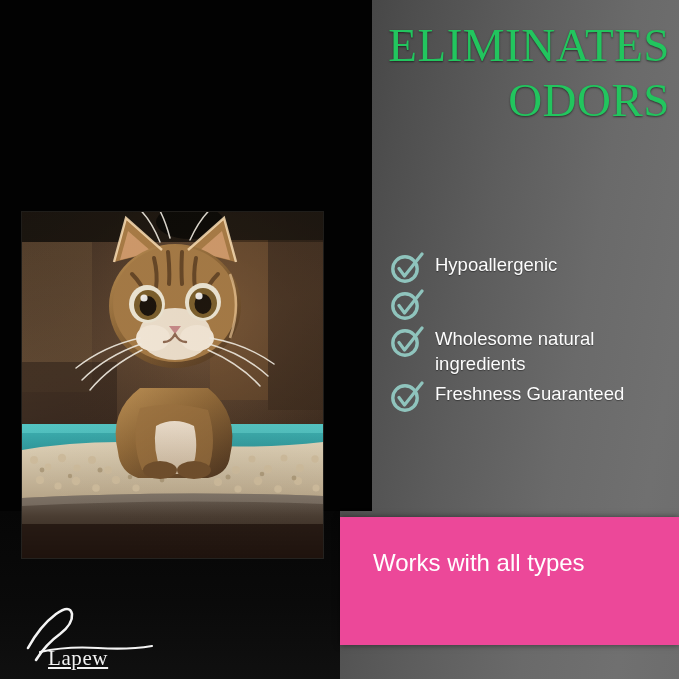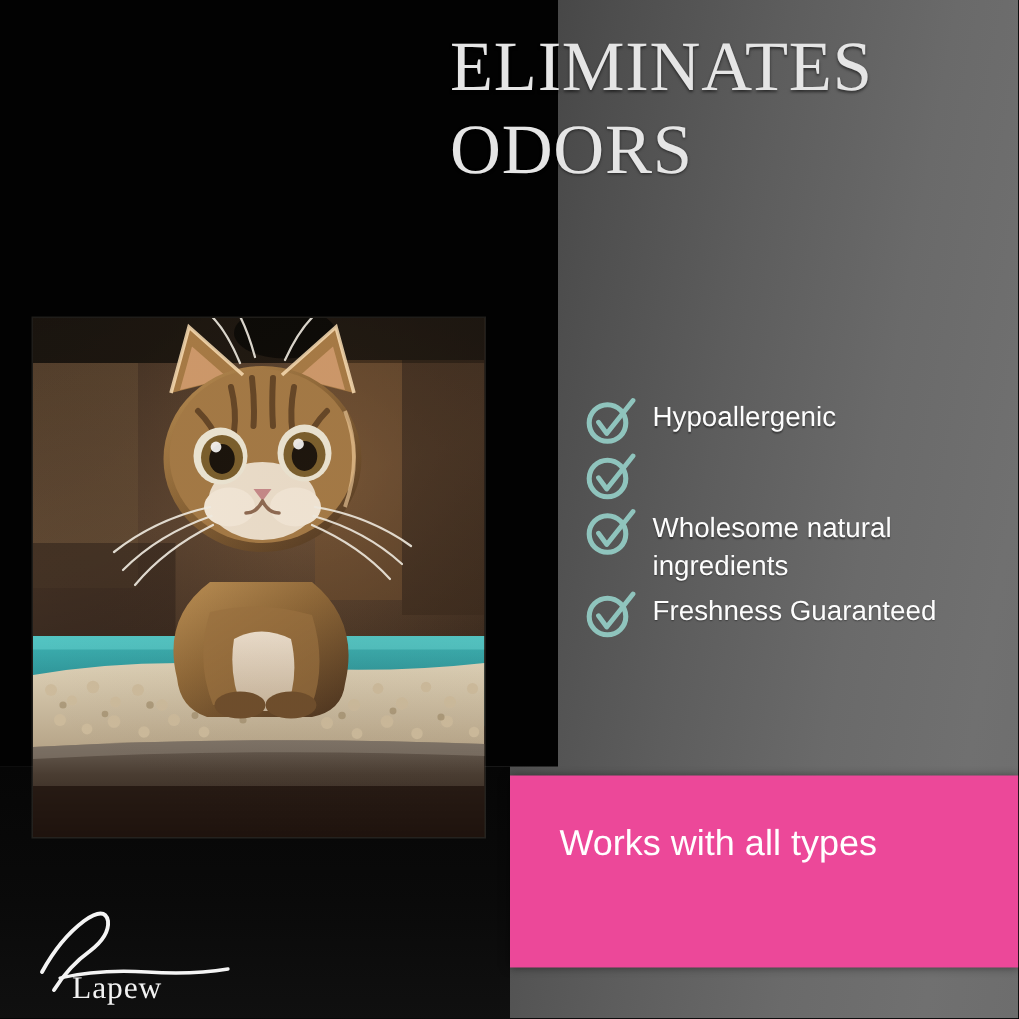--- a/index.html
+++ b/index.html
@@ -50,34 +50,35 @@
     height: 168px;
     background: linear-gradient(180deg, #060606 0%, #0a0a0a 55%, #101010 100%);
   }
 
   
   .headline {
     position: absolute;
     left: 300px;
     top: 18px;
     width: 370px;
+    text-align: right;
     font-family: "Liberation Serif", serif;
     font-size: 47px;
     line-height: 55px;
     letter-spacing: 0.5px;
-    color: #e5e5e5;
+    color: #22c55e;
     text-shadow: 0 1px 2px rgba(0,0,0,0.55);
   }
   .headline .hl-line { display: block; white-space: nowrap; }
 
   
   .features {
     position: absolute;
     left: 390px;
-    top: 265px;
+    top: 252px;
     width: 282px;
   }
   .feature-row {
     display: flex;
     align-items: flex-start;
     margin-bottom: 5px;
   }
   .check-icon {
     flex: 0 0 auto;
     width: 34px;
@@ -140,20 +141,21 @@
   }
   .logo svg { display: block; width: 130px; height: 62px; }
   .logo-word {
     position: absolute;
     left: 48px;
     top: 646px;
     font-family: "Liberation Serif", serif;
     font-size: 21px;
     letter-spacing: 0.6px;
     color: #f2f2f2;
+    text-decoration: underline;
   }
 </style>
 </head>
 <body>
 
 <div id="ad">
 
   <div class="bg-gradient"></div>
 
   <div class="black-col"></div>

